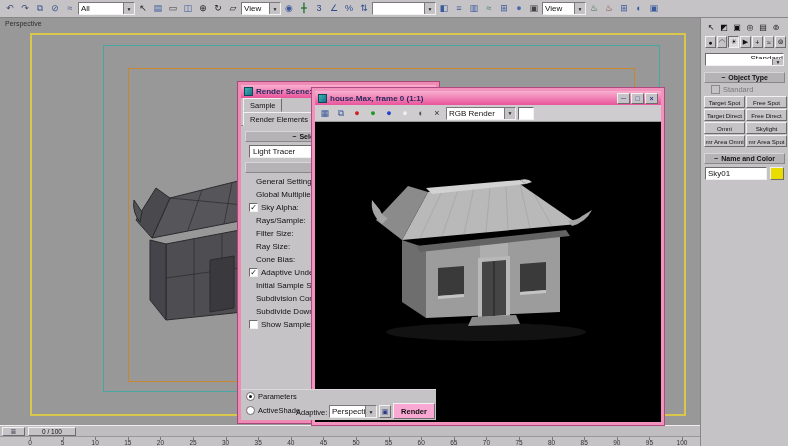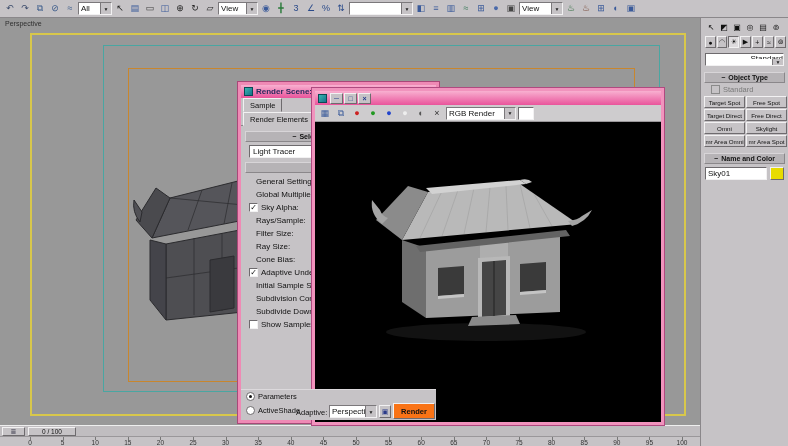--- a/index.html
+++ b/index.html
@@ -1,20 +1,20 @@
 <!DOCTYPE html>
 <html><head>
 <meta charset="utf-8">
 <style>
   *{box-sizing:border-box;margin:0;padding:0;font-family:"Liberation Sans",sans-serif;}
   html,body{width:788px;height:446px;overflow:hidden;}
   #app{position:relative;width:788px;height:446px;background:#989898;font-size:8px;color:#111;}
 
   
-  .out3d{background:#f97316;border:1px solid;border-color:#f2f1f2 #6e6b6e #6e6b6e #f2f1f2;}
+  .out3d{background:#f9a8d4;border:1px solid;border-color:#f2f1f2 #6e6b6e #6e6b6e #f2f1f2;}
   .icon-cell{width:14px;height:14px;display:flex;align-items:center;justify-content:center;font-size:9px;line-height:1;cursor:default;flex:0 0 auto;}
   .tb-dd{height:13px;background:#fff;border:1px solid;border-color:#7b787b #f2f1f2 #f2f1f2 #7b787b;display:flex;align-items:center;font-size:8px;padding-left:2px;flex:0 0 auto;overflow:hidden;}
   .dd-t{white-space:nowrap;overflow:hidden;flex:1;}
   .dd-a{margin-left:auto;width:11px;align-self:stretch;background:#c6c3c6;border-left:1px solid #7b787b;font-size:5px;display:flex;align-items:center;justify-content:center;color:#222;flex:0 0 auto;}
 
   
   #main-toolbar{position:absolute;top:0;left:0;width:788px;height:18px;background:#c6c3c6;border-bottom:1px solid #8a878a;display:flex;align-items:center;gap:1px;padding:0 3px;z-index:20;}
 
   
   #viewport{position:absolute;top:18px;left:0;width:700px;height:407px;background:#989898;overflow:hidden;}
@@ -86,21 +86,21 @@
 <body>
 
 <div id="app">
 
   <div id="main-toolbar">
       <div class="icon-cell" style="color: rgb(58, 74, 106);">↶</div>
       <div class="icon-cell" style="color: rgb(58, 74, 106);">↷</div>
       <div class="icon-cell" style="color: rgb(58, 90, 138);">⧉</div>
       <div class="icon-cell" style="color: rgb(58, 90, 138);">⊘</div>
       <div class="icon-cell" style="color: rgb(58, 90, 138);">≈</div>
-      <div class="tb-dd" style="width: 34px;">
+      <div class="tb-dd" style="width: 57px;">
         <span class="dd-t">All</span>
         <span class="dd-a">▼</span>
       </div>
       <div class="icon-cell" style="color: rgb(34, 34, 34);">↖</div>
       <div class="icon-cell" style="color: rgb(58, 90, 154);">▤</div>
       <div class="icon-cell" style="color: rgb(58, 58, 58);">▭</div>
       <div class="icon-cell" style="color: rgb(58, 90, 154);">◫</div>
       <div class="icon-cell" style="color: rgb(34, 34, 34);">⊕</div>
       <div class="icon-cell" style="color: rgb(34, 34, 34);">↻</div>
       <div class="icon-cell" style="color: rgb(34, 34, 34);">▱</div>
@@ -229,20 +229,21 @@
             <span class="cb"></span>
             <span class="dlg-lab">Show Samples</span>
           </div>
         </div>
     </div>
   </div>
 
   <div id="vfb">
     <div class="ttl">
       <span class="mx-ic"></span>
+      <span id="vfb-title">house.Max, frame 0 (1:1)</span>
       <span id="vfb-winbtns" style="display:flex;gap:1px;">
           <div class="win-btn">─</div>
           <div class="win-btn">□</div>
           <div class="win-btn">×</div>
         </span>
     </div>
     <div id="vfb-toolbar">
         <div class="icon-cell vfb-i" style="color: rgb(58, 90, 154);">▦</div>
         <div class="icon-cell vfb-i" style="color: rgb(58, 90, 154);">⧉</div>
         <div class="icon-cell vfb-i" style="color: rgb(204, 34, 34);">●</div>

